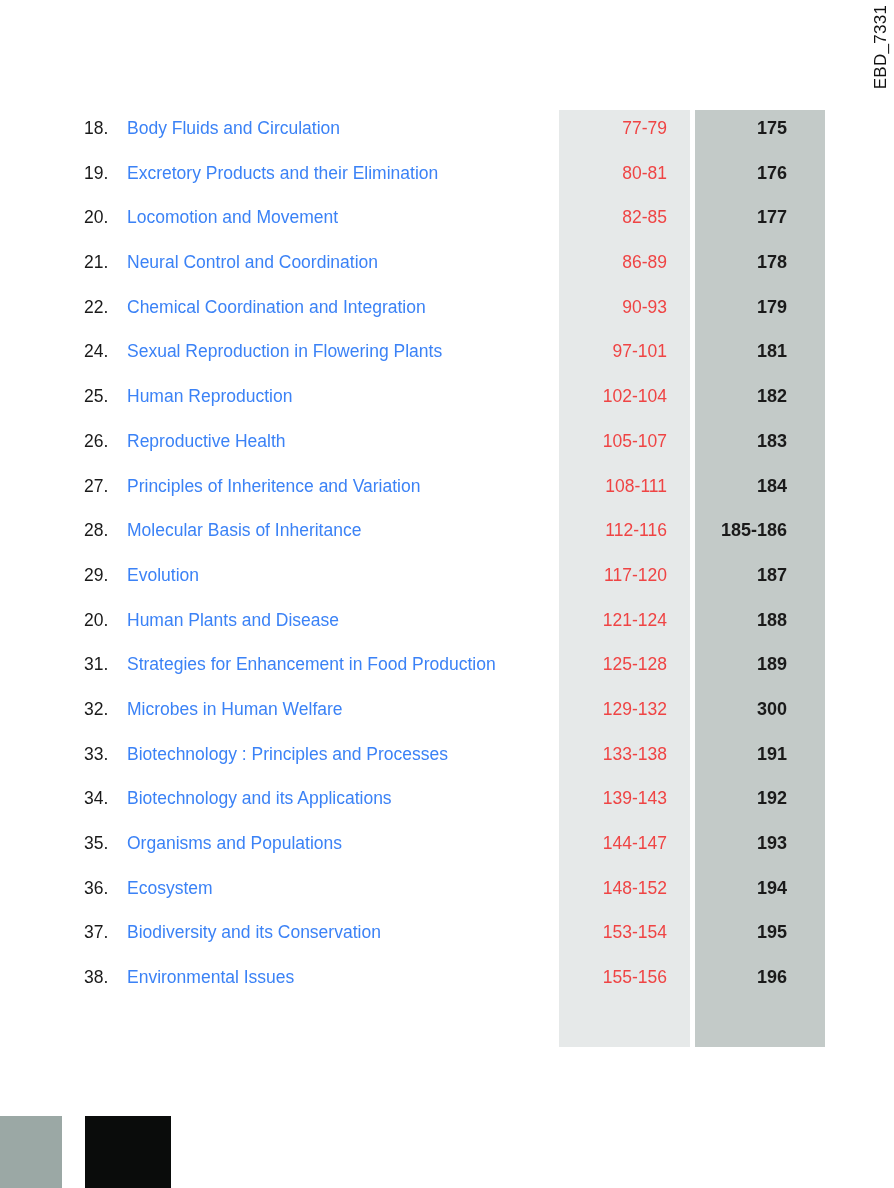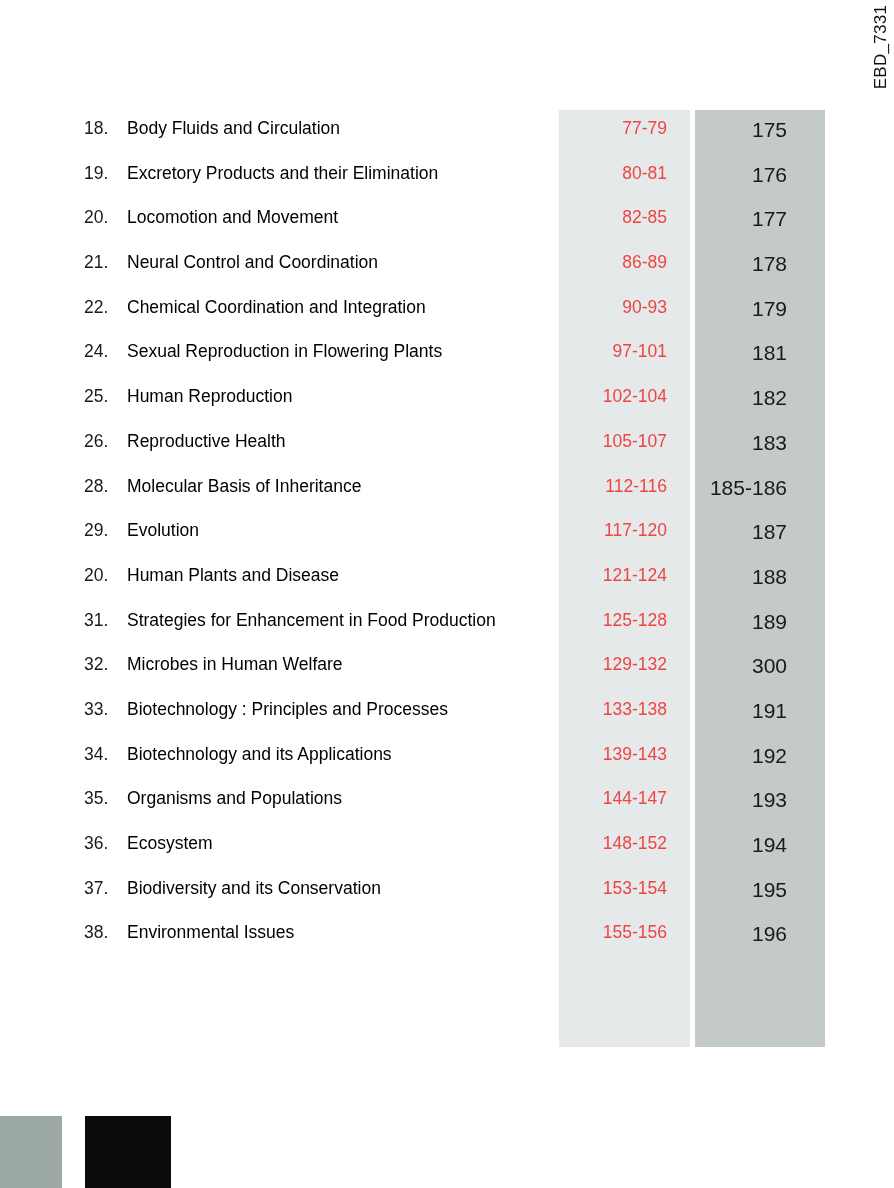--- a/index.html
+++ b/index.html
@@ -24,30 +24,31 @@
   .col-bg-sol {
     position:absolute; left:695px; top:110px; width:130px; height:937px;
     background:#c3cac8;
   }
   .toc { position:absolute; left:0; top:106px; width:894px; }
   .row { position:relative; height:44.7px; }
   .num {
     position:absolute; left:84px; top:12px; font-size:17.5px; color:#1a1a1a;
   }
   .title {
-    position:absolute; left:127px; top:12px; font-size:17.5px; color:#000000;
+    position:absolute; left:127px; top:12px; font-size:17.5px; color:#3b82f6;
     white-space:nowrap;
   }
   .pages {
     position:absolute; right:227px; top:12px; font-size:17.5px; color:#ef4444;
     text-align:right;
   }
   .sol {
-    position:absolute; right:107px; top:12px; font-size:21px; color:#1a1a1a;
+    position:absolute; right:107px; top:12px; font-size:18px; color:#1a1a1a;
     text-align:right;
+    font-weight:bold;
   }
   .tab-gray {
     position:absolute; left:0; top:1116px; width:62px; height:72px; background:#9ba8a5;
   }
   .tab-black {
     position:absolute; left:85px; top:1116px; width:86px; height:72px; background:#0a0c0b;
   }
 </style>
 </head>
 <body>
@@ -100,20 +101,26 @@
       <span class="num">25.</span>
       <span class="title">Human Reproduction</span>
       <span class="pages">102-104</span>
       <span class="sol">182</span>
     </div>
     <div class="row">
       <span class="num">26.</span>
       <span class="title">Reproductive Health</span>
       <span class="pages">105-107</span>
       <span class="sol">183</span>
+    </div>
+    <div class="row">
+      <span class="num">27.</span>
+      <span class="title">Principles of Inheritence and Variation</span>
+      <span class="pages">108-111</span>
+      <span class="sol">184</span>
     </div>
     <div class="row">
       <span class="num">28.</span>
       <span class="title">Molecular Basis of Inheritance</span>
       <span class="pages">112-116</span>
       <span class="sol">185-186</span>
     </div>
     <div class="row">
       <span class="num">29.</span>
       <span class="title">Evolution</span>

